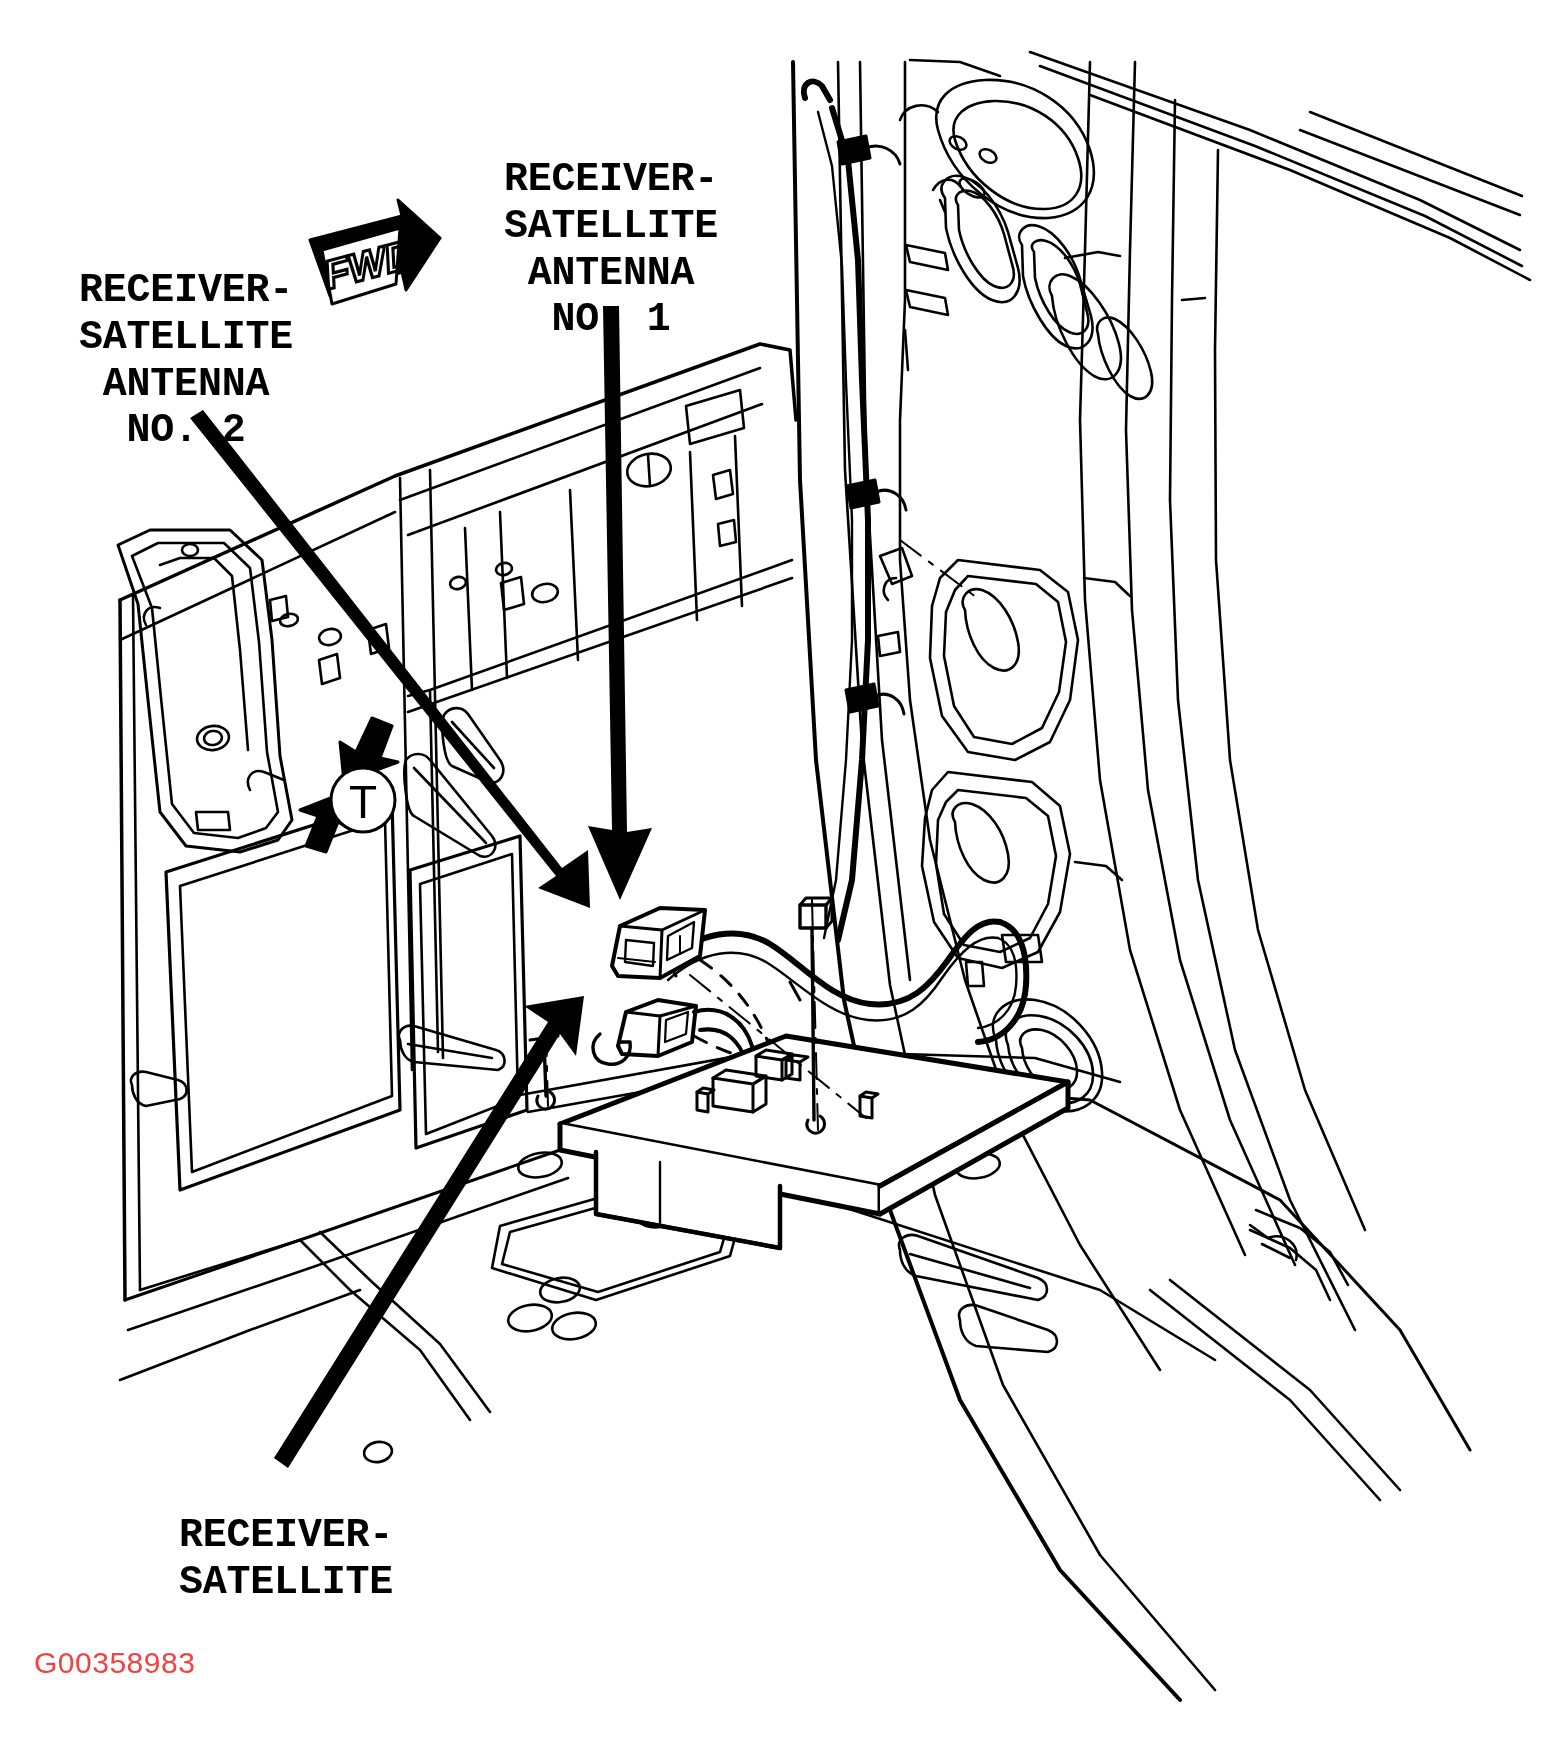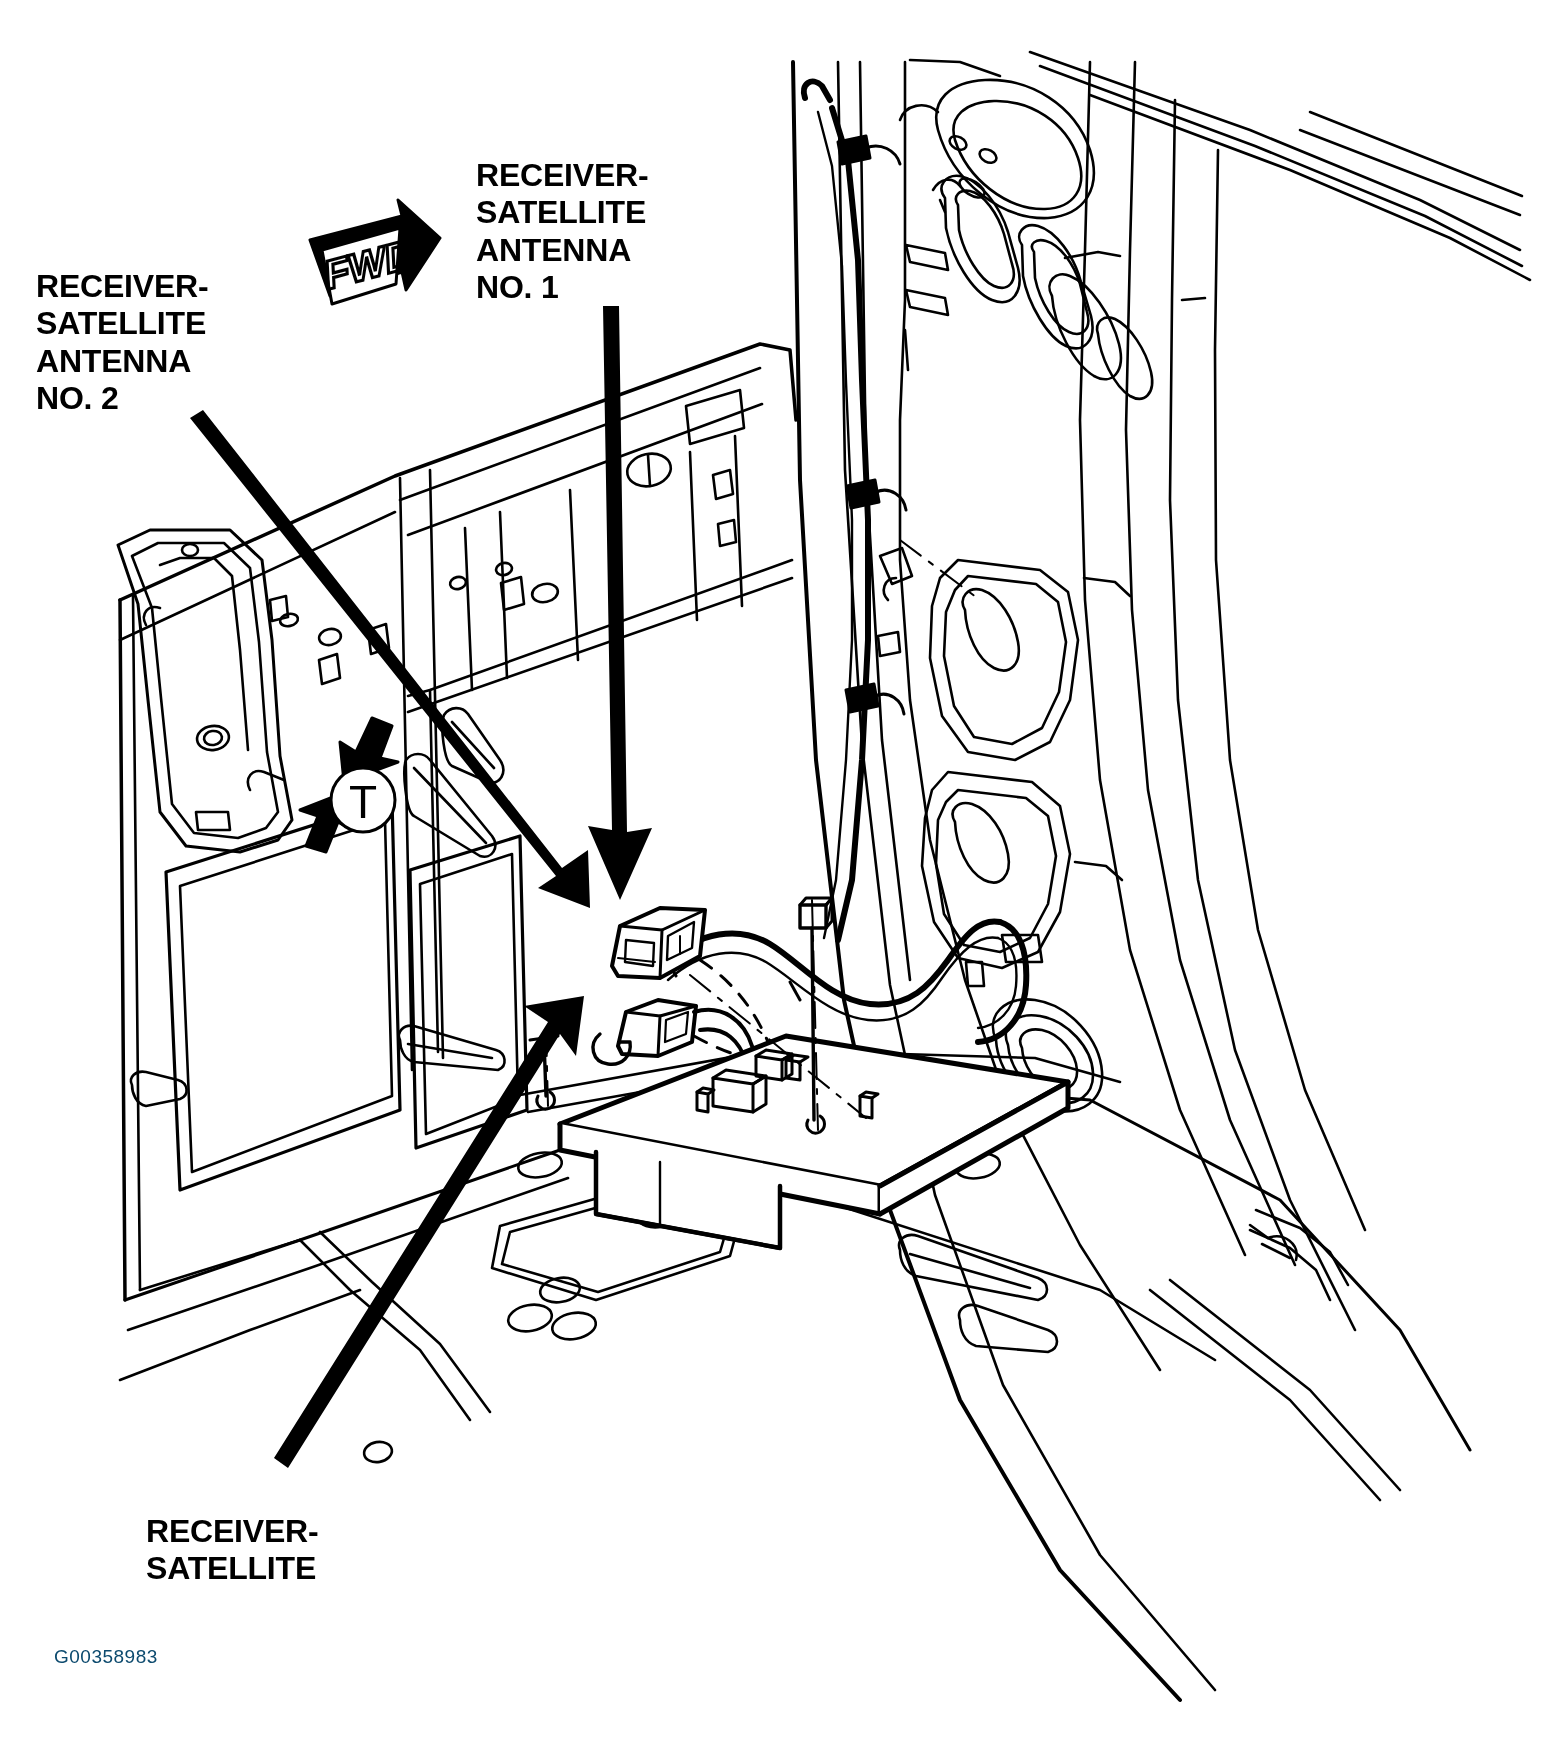--- a/index.html
+++ b/index.html
@@ -22,27 +22,28 @@
   #diagram-svg {
     position: absolute;
     left: 0;
     top: 0;
     width: 1550px;
     height: 1737px;
     display: block;
   }
   .callout-label {
     position: absolute;
-    font-family: Liberation Sans, sans-serif;
+    font-family: Liberation Mono, monospace;
     font-weight: bold;
-    font-size: 32px;
+    font-size: 40px;
     line-height: 1.17;
     letter-spacing: -0.2px;
     color: #000000;
     white-space: pre-line;
+    text-align: center;
   }
   #label-antenna-2 {
     left: 36px;
     top: 268px;
     width: 300px;
   }
   #label-antenna-1 {
     left: 476px;
     top: 157px;
     width: 270px;
@@ -51,24 +52,23 @@
     left: 146px;
     top: 1513px;
     width: 280px;
   }
   #figure-id {
     position: absolute;
     left: 34px;
     top: 1646px;
     font-family: "Liberation Sans", sans-serif;
     font-weight: normal;
-    font-size: 19px;
+    font-size: 30px;
     letter-spacing: 0.5px;
-    color: #0c4a6e;
-    margin-left: 20px;
+    color: #ef4444;
   }
   .fwd-text {
     font-family: "Liberation Sans", sans-serif;
     font-weight: bold;
     font-size: 40px;
     fill: none;
     stroke: #000000;
     stroke-width: 3.2;
   }
   .t-text {

